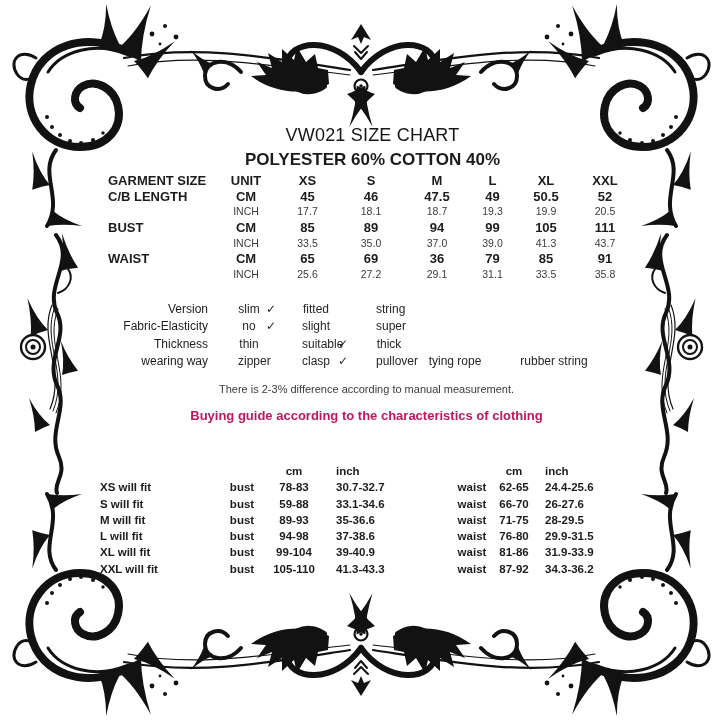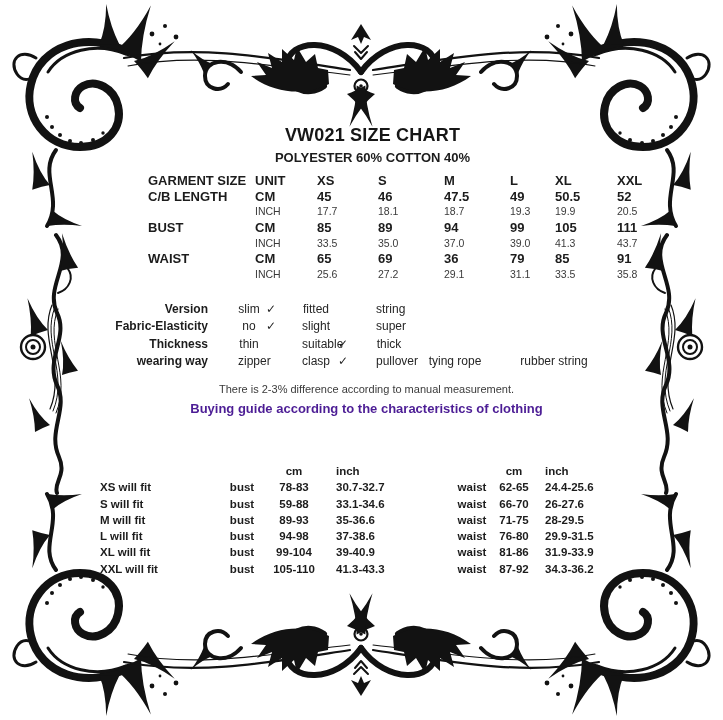--- a/index.html
+++ b/index.html
@@ -6,43 +6,43 @@
   .page{
     position:relative;width:723px;height:720px;background:#ffffff;overflow:hidden;
     font-family:"Liberation Sans","DejaVu Sans",sans-serif;
   }
   .abs{position:absolute;}
   
   .frame{position:absolute;left:0;top:0;width:723px;height:720px;}
   .orn-stroke{fill:none;stroke:#121212;stroke-linecap:round;stroke-linejoin:round;}
   .orn-fill{fill:#121212;stroke:none;}
   
-  .title{top:125px;left:22px;right:0;text-align:center;font-size:18px;font-weight:bold;color:#161616;letter-spacing:.2px;}
-  .subtitle{top:150px;left:22px;right:0;text-align:center;font-size:13px;font-weight:bold;color:#1c1c1c;}
+  .title{top:125px;left:22px;right:0;text-align:center;font-size:18px;font-weight:normal;color:#161616;letter-spacing:.2px;}
+  .subtitle{top:150px;left:22px;right:0;text-align:center;font-size:17px;font-weight:bold;color:#1c1c1c;}
   
   .size-grid{
     left:108px;top:173px;display:grid;
     grid-template-columns:107px 62px 61px 66px 66px 45px 62px 56px;
-    grid-auto-rows:15.7px;font-size:13px;font-weight:bold;color:#1c1c1c;margin-left:40px;
+    grid-auto-rows:15.7px;font-size:13px;font-weight:bold;color:#1c1c1c;
   }
-  .size-grid .cell{white-space:nowrap;}
+  .size-grid .cell{text-align:center;white-space:nowrap;}
   .size-grid .label{text-align:left;}
   .size-grid .inch{font-weight:normal;font-size:10.5px;color:#3a3a3a;line-height:15px;}
   
   .attr-grid{
     left:100px;top:302px;display:grid;
     grid-template-columns:118px 42px 22px 48px 26px 46px 86px 112px;
     grid-auto-rows:17.3px;font-size:12px;color:#262626;
   }
-  .attr-grid .label{text-align:right;font-weight:bold;padding-right:10px;color:#1c1c1c;white-space:nowrap;}
+  .attr-grid .label{text-align:right;font-weight:normal;padding-right:10px;color:#1c1c1c;white-space:nowrap;}
   .attr-grid .opt{text-align:center;white-space:nowrap;margin-left:20px;}
   .attr-grid .mark{text-align:center;}
   
   .notes{top:382px;left:22px;right:12px;text-align:center;color:#3a3a3a;font-size:11px;line-height:15.5px;}
-  .notes .buy{font-weight:bold;font-size:13px;color:#4c1d95;margin-top:3px;}
+  .notes .buy{font-weight:bold;font-size:13px;color:#be185d;margin-top:10px;}
   
   .fit-grid{
     left:100px;top:465px;display:grid;
     grid-template-columns:118px 48px 56px 98px 32px 40px 44px 88px;
     grid-auto-rows:16.3px;font-size:11.5px;font-weight:bold;color:#1c1c1c;
   }
   .fit-grid .label{padding-right:12px;white-space:nowrap;}
   .fit-grid .ctr{text-align:center;white-space:nowrap;}
   .fit-grid .inch1{text-align:left;padding-left:14px;white-space:nowrap;}
   .fit-grid .inch2{text-align:left;padding-left:9px;white-space:nowrap;}

